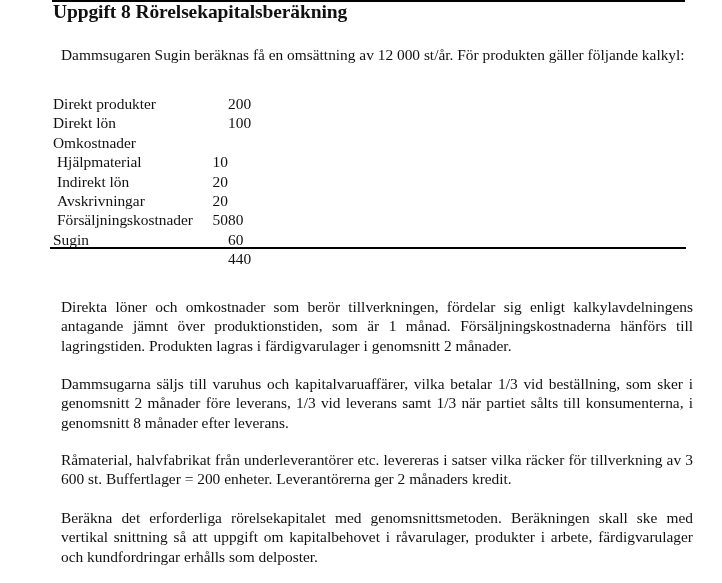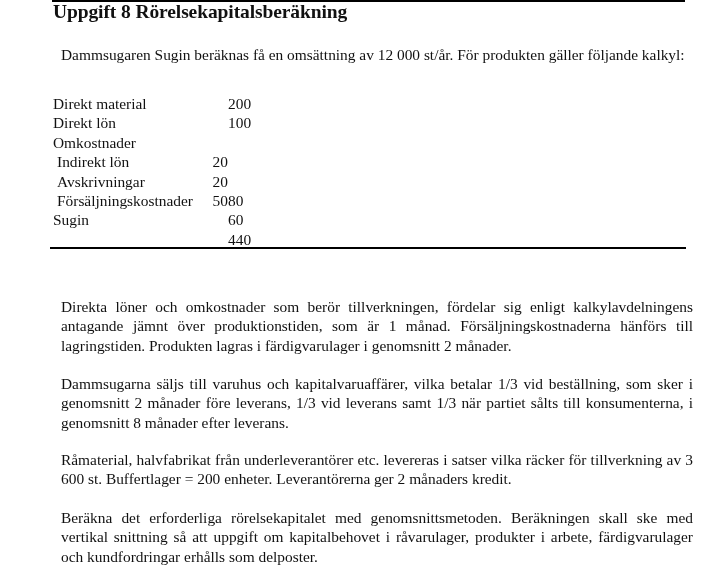--- a/index.html
+++ b/index.html
@@ -98,32 +98,37 @@
 
 <div class="top-rule"></div>
 
 <div class="title">Uppgift 8 Rörelsekapitalsberäkning</div>
 
 <p class="para p-intro">Dammsugaren Sugin beräknas få en omsättning av 12 000 st/år. För produkten gäller följande kalkyl:</p>
 
 <div class="calc">
   <div class="calc-wrap">
     <div class="calc-row">
-      <span class="calc-label">Direkt material</span>
+      <span class="calc-label">Direkt produkter</span>
       <span class="calc-sub"></span>
       <span class="calc-main">200</span>
     </div>
     <div class="calc-row">
       <span class="calc-label">Direkt lön</span>
       <span class="calc-sub"></span>
       <span class="calc-main">100</span>
     </div>
     <div class="calc-row">
       <span class="calc-label">Omkostnader</span>
       <span class="calc-sub"></span>
+      <span class="calc-main"></span>
+    </div>
+    <div class="calc-row">
+      <span class="calc-label indent">Hjälpmaterial</span>
+      <span class="calc-sub">10</span>
       <span class="calc-main"></span>
     </div>
     <div class="calc-row">
       <span class="calc-label indent">Indirekt lön</span>
       <span class="calc-sub">20</span>
       <span class="calc-main"></span>
     </div>
     <div class="calc-row">
       <span class="calc-label indent">Avskrivningar</span>
       <span class="calc-sub">20</span>

